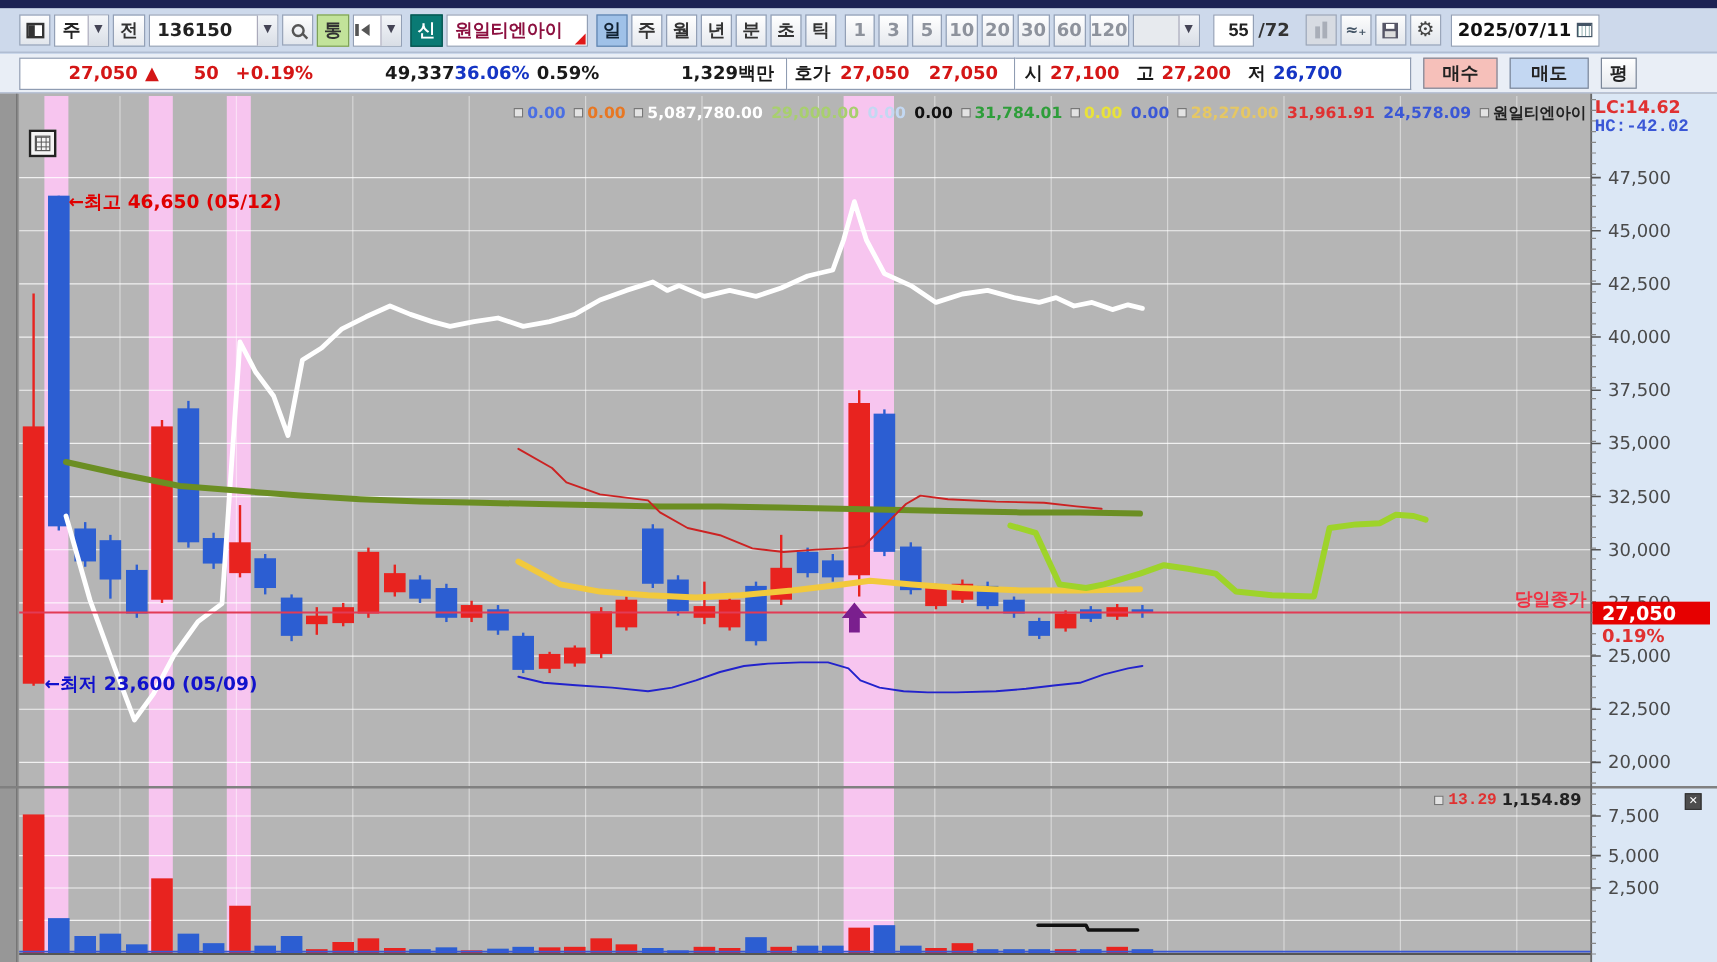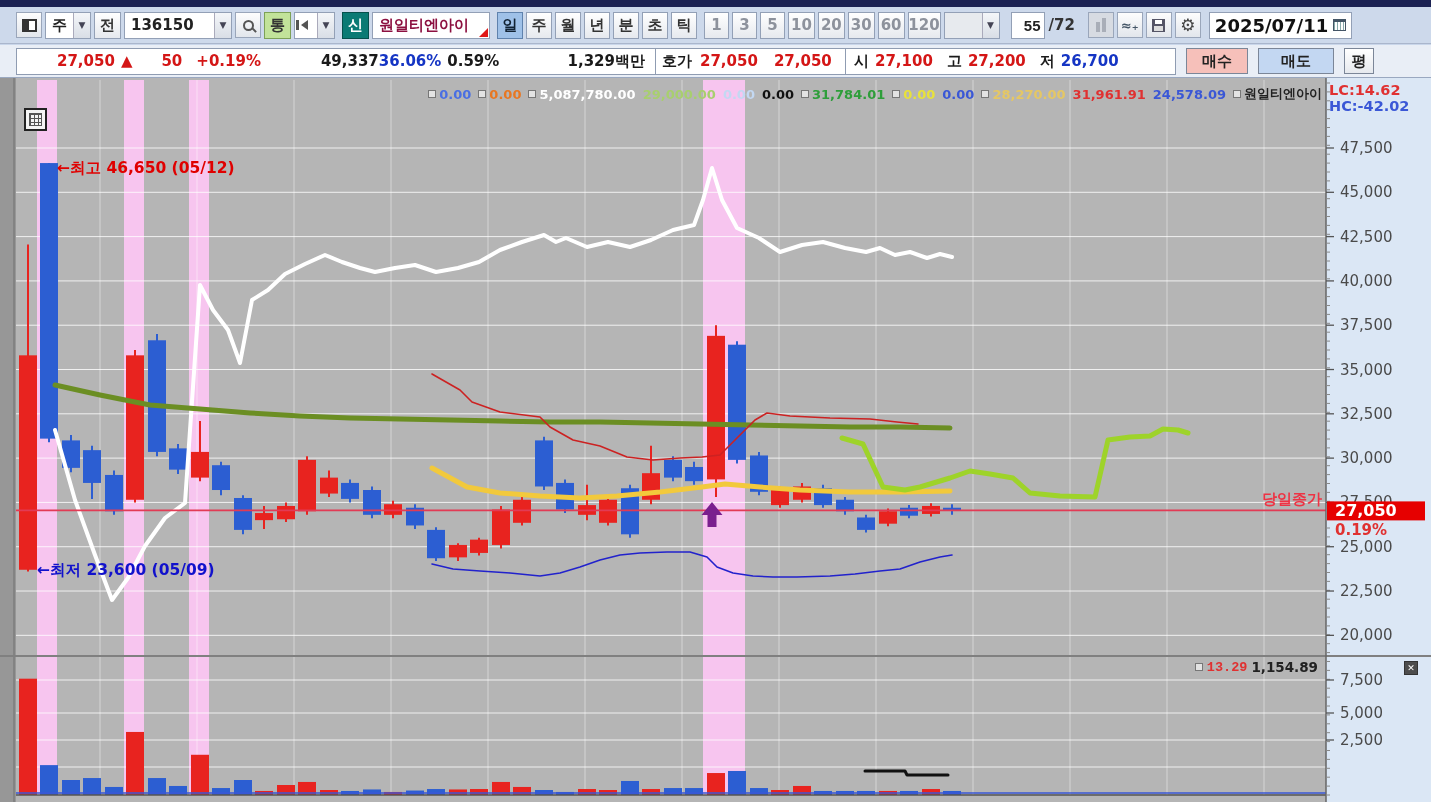--- a/index.html
+++ b/index.html
@@ -26,31 +26,31 @@
               font-weight:bold;font-size:15px;display:flex;align-items:center;padding:0 8px 0 6px;}
   .name-field .wedge{position:absolute;right:1px;bottom:1px;width:0;height:0;
                      border-left:9px solid transparent;border-bottom:9px solid #e01818;}
   .pageinput{width:34px;height:27px;border:1px solid #93a0b6;font-weight:bold;font-size:15px;
              text-align:right;padding:0 3px;color:#222;background:#fff;}
   .slash{font-weight:bold;font-size:15px;color:#333;margin:0 4px 0 1px;}
   .icon-btn{width:26px;height:26px;border:1px solid #9aa6ba;background:linear-gradient(#fdfdfd,#e2e6ec);
             display:flex;align-items:center;justify-content:center;}
   .gear{font-size:17px;color:#444;line-height:1;}
   .datefield{height:27px;border:1px solid #93a0b6;background:#fff;display:flex;align-items:center;
-             gap:5px;padding:0 5px;font-weight:bold;font-size:18px;color:#111;}
+             gap:5px;padding:0 5px;font-weight:bold;font-size:15px;color:#111;}
   
   .inforow{position:absolute;top:45px;left:0;width:1431px;height:33px;background:#e9eef6;
            display:flex;align-items:center;padding-left:16px;border-bottom:1px solid #9aa8c0;}
   .ifield{height:27px;background:#fff;border:1px solid #8f9cb2;display:flex;align-items:center;
           font-weight:bold;font-size:15px;}
   .ifield span{white-space:nowrap;}
   .red{color:#d41616;} .blue{color:#1535c4;} .blk{color:#1a1a1a;}
   .btn-buy{width:62px;height:26px;background:#f6c0ba;border:1px solid #7b8698;font-weight:bold;
            font-size:15px;color:#222;display:flex;align-items:center;justify-content:center;margin-left:10px;}
-  .btn-sell{width:76px;height:26px;background:#c3d7f2;border:1px solid #7b8698;font-weight:bold;
+  .btn-sell{width:66px;height:26px;background:#c3d7f2;border:1px solid #7b8698;font-weight:bold;
             font-size:15px;color:#222;display:flex;align-items:center;justify-content:center;margin-left:10px;}
   .btn-avg{width:30px;height:26px;background:linear-gradient(#fff,#e6e9ee);border:1px solid #7b8698;
            font-weight:bold;font-size:15px;color:#222;display:flex;align-items:center;justify-content:center;margin-left:10px;}
   
   .chart-region{position:absolute;top:78px;left:0;width:1431px;height:724px;background:#b5b5b5;}
   #chart-svg{position:absolute;top:0;left:0;}
   #legend-row{position:absolute;top:7px;right:109px;display:flex;align-items:center;gap:7px;
               font-size:13px;font-weight:bold;white-space:nowrap;}
   .lg-item{display:flex;align-items:center;gap:3px;}
   .lg-box{width:8px;height:8px;background:#e3e3e3;border:1px solid #777;display:inline-block;}
@@ -537,21 +537,21 @@
         <span class="lg-item">
           <b style="color: rgb(58, 87, 214);">24,578.09</b>
         </span>
         <span class="lg-item">
           <i class="lg-box"></i>
           <b style="color: rgb(34, 34, 34);">원일티엔아이</b>
         </span>
       </div>
     <div id="lchc">
       <div style="color:#e03131;">LC:14.62</div>
-      <div style="color:#3a57d6;">HC:-42.02</div>
+      <div style="color:#3a57d6;font-family:Liberation Mono, monospace;">HC:-42.02</div>
     </div>
     <div id="sub-legend">
         <i class="lg-box"></i>
         <b style="color: rgb(224, 49, 49); font-family: Liberation Mono, monospace;">13.29</b>
         <b style="color: rgb(34, 34, 34);">1,154.89</b>
       </div>
     <div class="xbtn">✕</div>
     <div class="grid-icon">
         <span class="g"></span>
       </div>

